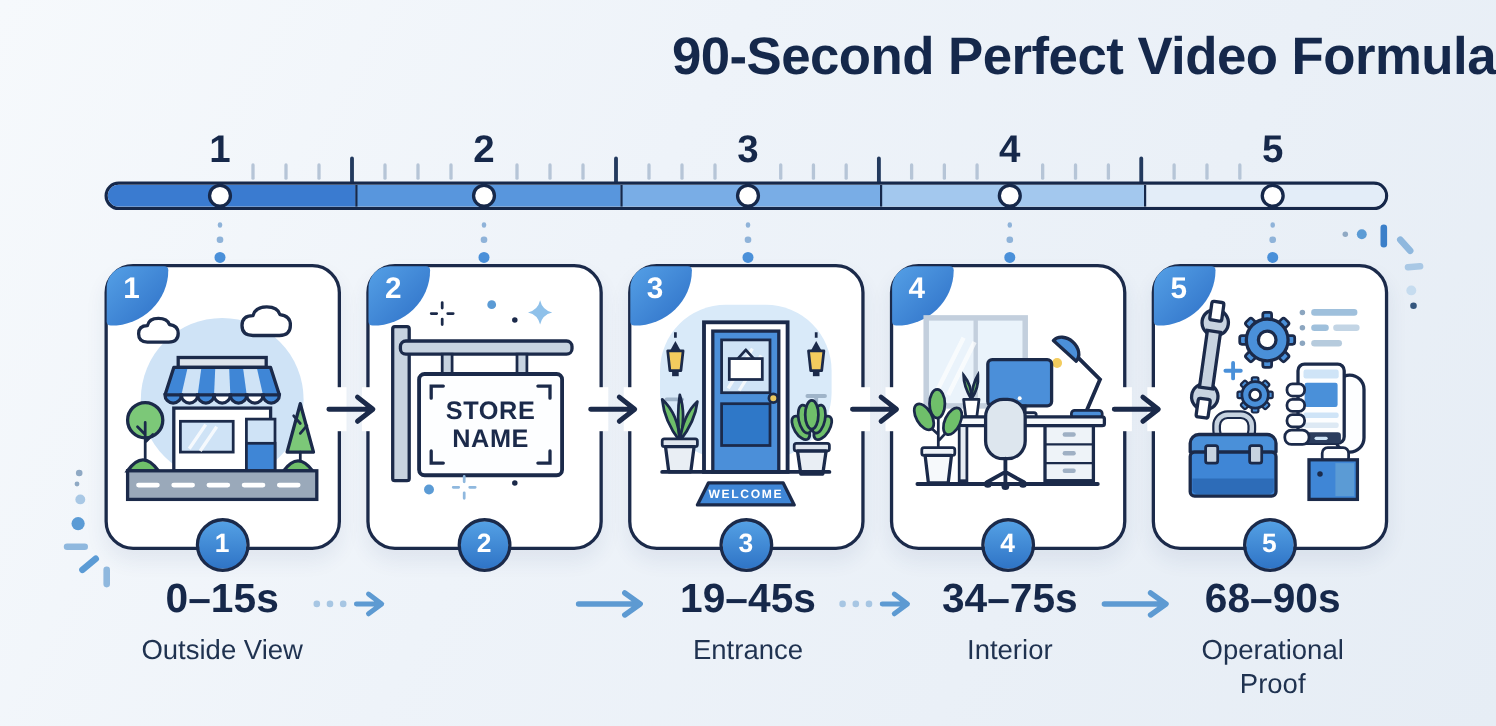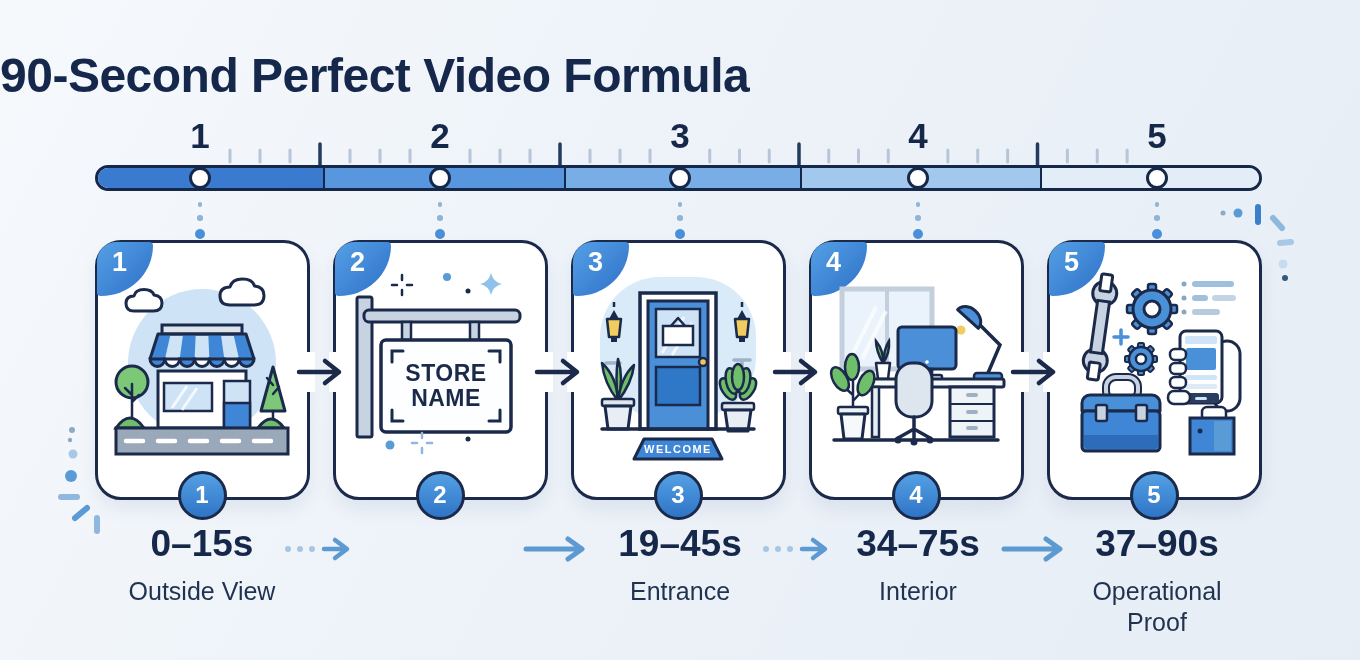--- a/index.html
+++ b/index.html
@@ -1,20 +1,20 @@
 <!DOCTYPE html>
 <html><head>
 <meta charset="utf-8">
 <style>
   html,body{margin:0;padding:0;background:#dfe6ef;}
   .stage{position:relative;width:1360px;height:660px;overflow:hidden;
     background:linear-gradient(118deg,#f6f9fc 0%,#eef3f9 40%,#e6edf5 100%);
     font-family:"Liberation Sans",sans-serif;}
-  .title{position:absolute;left:0;top:24px;width:100%;text-align:left;
-    font-size:48px;font-weight:700;letter-spacing:-0.5px;color:#15284b;margin-top:24px;}
+  .title{position:absolute;left:0;top:24px;width:100%;text-align:right;
+    font-size:48px;font-weight:700;letter-spacing:-0.5px;color:#15284b;}
   
   .tl-num{position:absolute;top:116px;width:60px;margin-left:-30px;text-align:center;
     font-size:35px;font-weight:700;color:#16284a;}
   .ticks{position:absolute;left:0;top:140px;}
   .bar{position:absolute;left:95px;top:165px;width:1167px;height:26px;
     border:3px solid #16284a;border-radius:14px;box-sizing:border-box;
     display:flex;overflow:hidden;background:#fff;}
   .seg{height:100%;}
   .seg + .seg{border-left:2.5px solid #16284a;box-sizing:border-box;}
   .tl-dot{position:absolute;top:167px;width:16px;height:16px;margin-left:-11.5px;
@@ -428,21 +428,21 @@
   </div>
   <div class="lbl" style="left:680px">
     <div class="time">19–45s</div>
     <div class="cap">Entrance</div>
   </div>
   <div class="lbl" style="left:918px">
     <div class="time">34–75s</div>
     <div class="cap">Interior</div>
   </div>
   <div class="lbl" style="left:1157px">
-    <div class="time">37–90s</div>
+    <div class="time">68–90s</div>
     <div class="cap">Operational Proof</div>
   </div>
 
   <div class="lblarrow" style="left:321px"><svg width="84" height="36">
         <circle cx="9" cy="18" r="3" fill="#a7c6e3"></circle>
         <circle cx="21" cy="18" r="3" fill="#a7c6e3"></circle>
         <circle cx="33" cy="18" r="3" fill="#a7c6e3"></circle>
         <path d="M45,18 H64 M56,9 L68,18 L56,27" fill="none" stroke="#5d9ad2" stroke-width="4.5" stroke-linecap="round" stroke-linejoin="round"></path>
       </svg></div>
   <div class="lblarrow" style="left:560px"><svg width="84" height="36">

